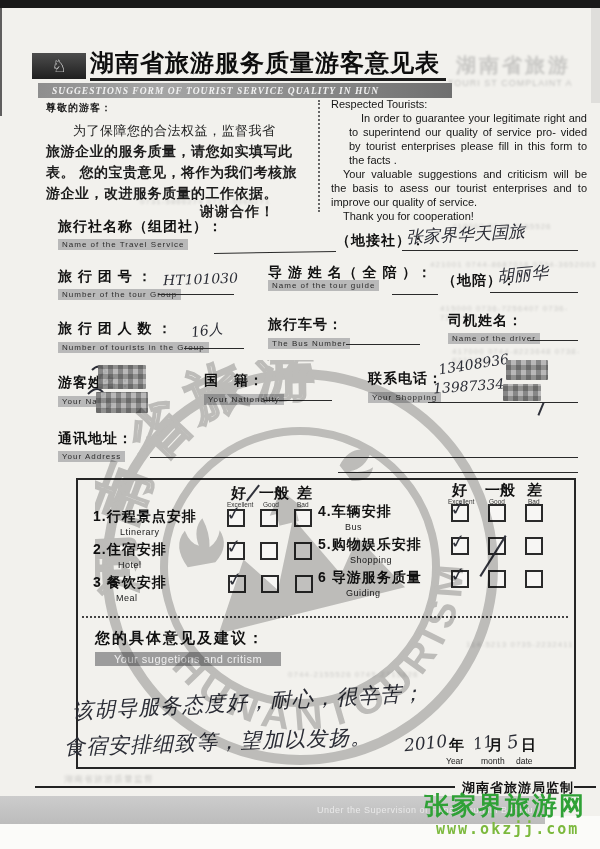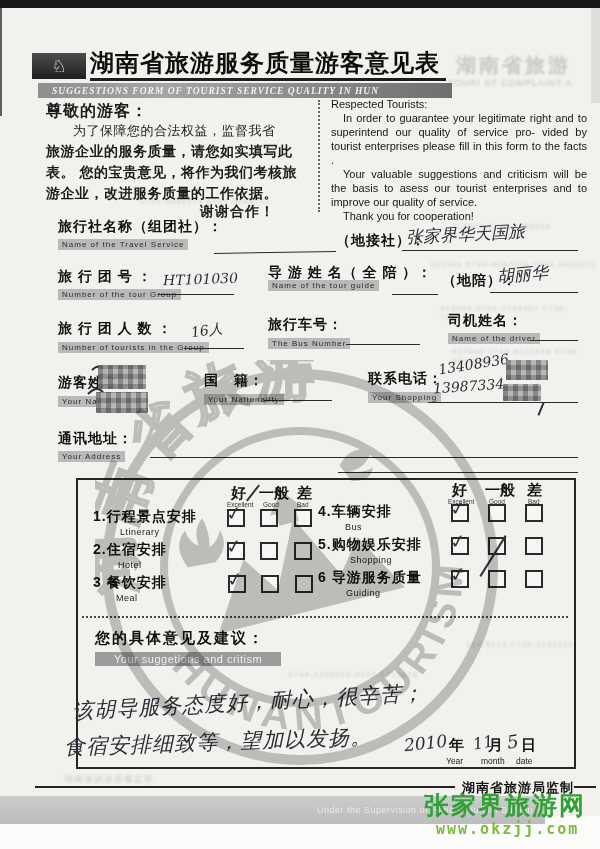--- a/index.html
+++ b/index.html
@@ -45,32 +45,32 @@
     <span style="color:#fff;font-size:17px;line-height:1;">♘</span>
   </div>
   <div class="abs" style="left:90px;top:47px;font-size:24px;font-weight:bold;letter-spacing:1px;color:#0e0e0e;">湖南省旅游服务质量游客意见表</div>
   <div class="abs" style="left:90px;top:78px;width:356px;height:3px;background:#1d1d1d;"></div>
   <div class="abs" style="left:38px;top:83px;width:414px;height:15px;background:linear-gradient(90deg,#8e8e8e,#a5a5a5 30%,#6f6f6f);display:flex;align-items:center;">
     <span style="font-family:'Liberation Serif',serif;font-style:italic;font-weight:bold;font-size:9.5px;color:#f1f1f1;letter-spacing:1px;padding-left:14px;">SUGGESTIONS FORM OF TOURIST SERVICE QUALITY IN HUN</span>
   </div>
   <div class="abs" style="left:456px;top:52px;font-size:20px;font-weight:bold;color:#777;opacity:.35;filter:blur(1.3px);letter-spacing:3px;">湖南省旅游</div>
   <div class="abs" style="left:448px;top:78px;font-size:9px;color:#777;opacity:.4;filter:blur(1px);letter-spacing:1px;">TOURI ST COMPLAINT A</div>
 
-  <div class="abs" style="left:46px;top:101px;font-size:16px;font-weight:bold;letter-spacing:1px;">尊敬的游客：</div>
+  <div class="abs" style="left:46px;top:101px;font-size:10px;font-weight:bold;letter-spacing:1px;">尊敬的游客：</div>
   <div class="abs" style="left:46px;top:122px;font-size:13px;font-weight:400;letter-spacing:.5px;">　　为了保障您的合法权益，监督我省</div>
   <div class="abs" style="left:46px;top:143px;font-size:14px;font-weight:600;letter-spacing:.5px;">旅游企业的服务质量，请您如实填写此</div>
   <div class="abs" style="left:46px;top:164px;font-size:14px;font-weight:600;letter-spacing:.5px;">表。 您的宝贵意见，将作为我们考核旅</div>
   <div class="abs" style="left:46px;top:185px;font-size:14px;font-weight:600;letter-spacing:.5px;">游企业，改进服务质量的工作依据。</div>
   <div class="abs" style="left:200px;top:203px;font-size:14px;font-weight:bold;letter-spacing:1px;">谢谢合作！</div>
 
   <div class="abs" style="left:318px;top:100px;height:112px;border-left:2px dotted #666;"></div>
 
   <div class="abs" style="left:331px;top:97px;width:256px;white-space:normal;font-size:11px;line-height:14px;color:#161616;">
     <div>Respected Tourists:</div>
-    <div style="text-indent:12px;text-align:justify;">In order to guarantee your legitimate right and to superintend our quality of service pro- vided by tourist enterprises please fill in this form to the facts .</div>
+    <div style="text-indent:12px;text-align:justify;margin-left:18px;">In order to guarantee your legitimate right and to superintend our quality of service pro- vided by tourist enterprises please fill in this form to the facts .</div>
     <div style="text-indent:12px;text-align:justify;">Your valuable suggestions and criticism will be the basis to asess our tourist enterprises and to improve our quality of service.</div>
     <div style="text-indent:12px;">Thank you for cooperation!</div>
   </div>
 
   <div class="abs lbl" style="left:58px;top:218px;">旅行社名称（组团社）：</div>
   <div class="abs sub" style="left:58px;top:239px;">Name of the Travel Service</div>
   <div class="uline" style="left:214px;top:252px;width:122px;transform:rotate(-1deg);"></div>
   <div class="abs lbl" style="left:336px;top:232px;">（地接社）：</div>
   <div class="hw" style="left:406px;top:223px;font-size:17px;transform:rotate(-3deg);">张家界华天国旅</div>
   <div class="uline" style="left:402px;top:250px;width:176px;"></div>

